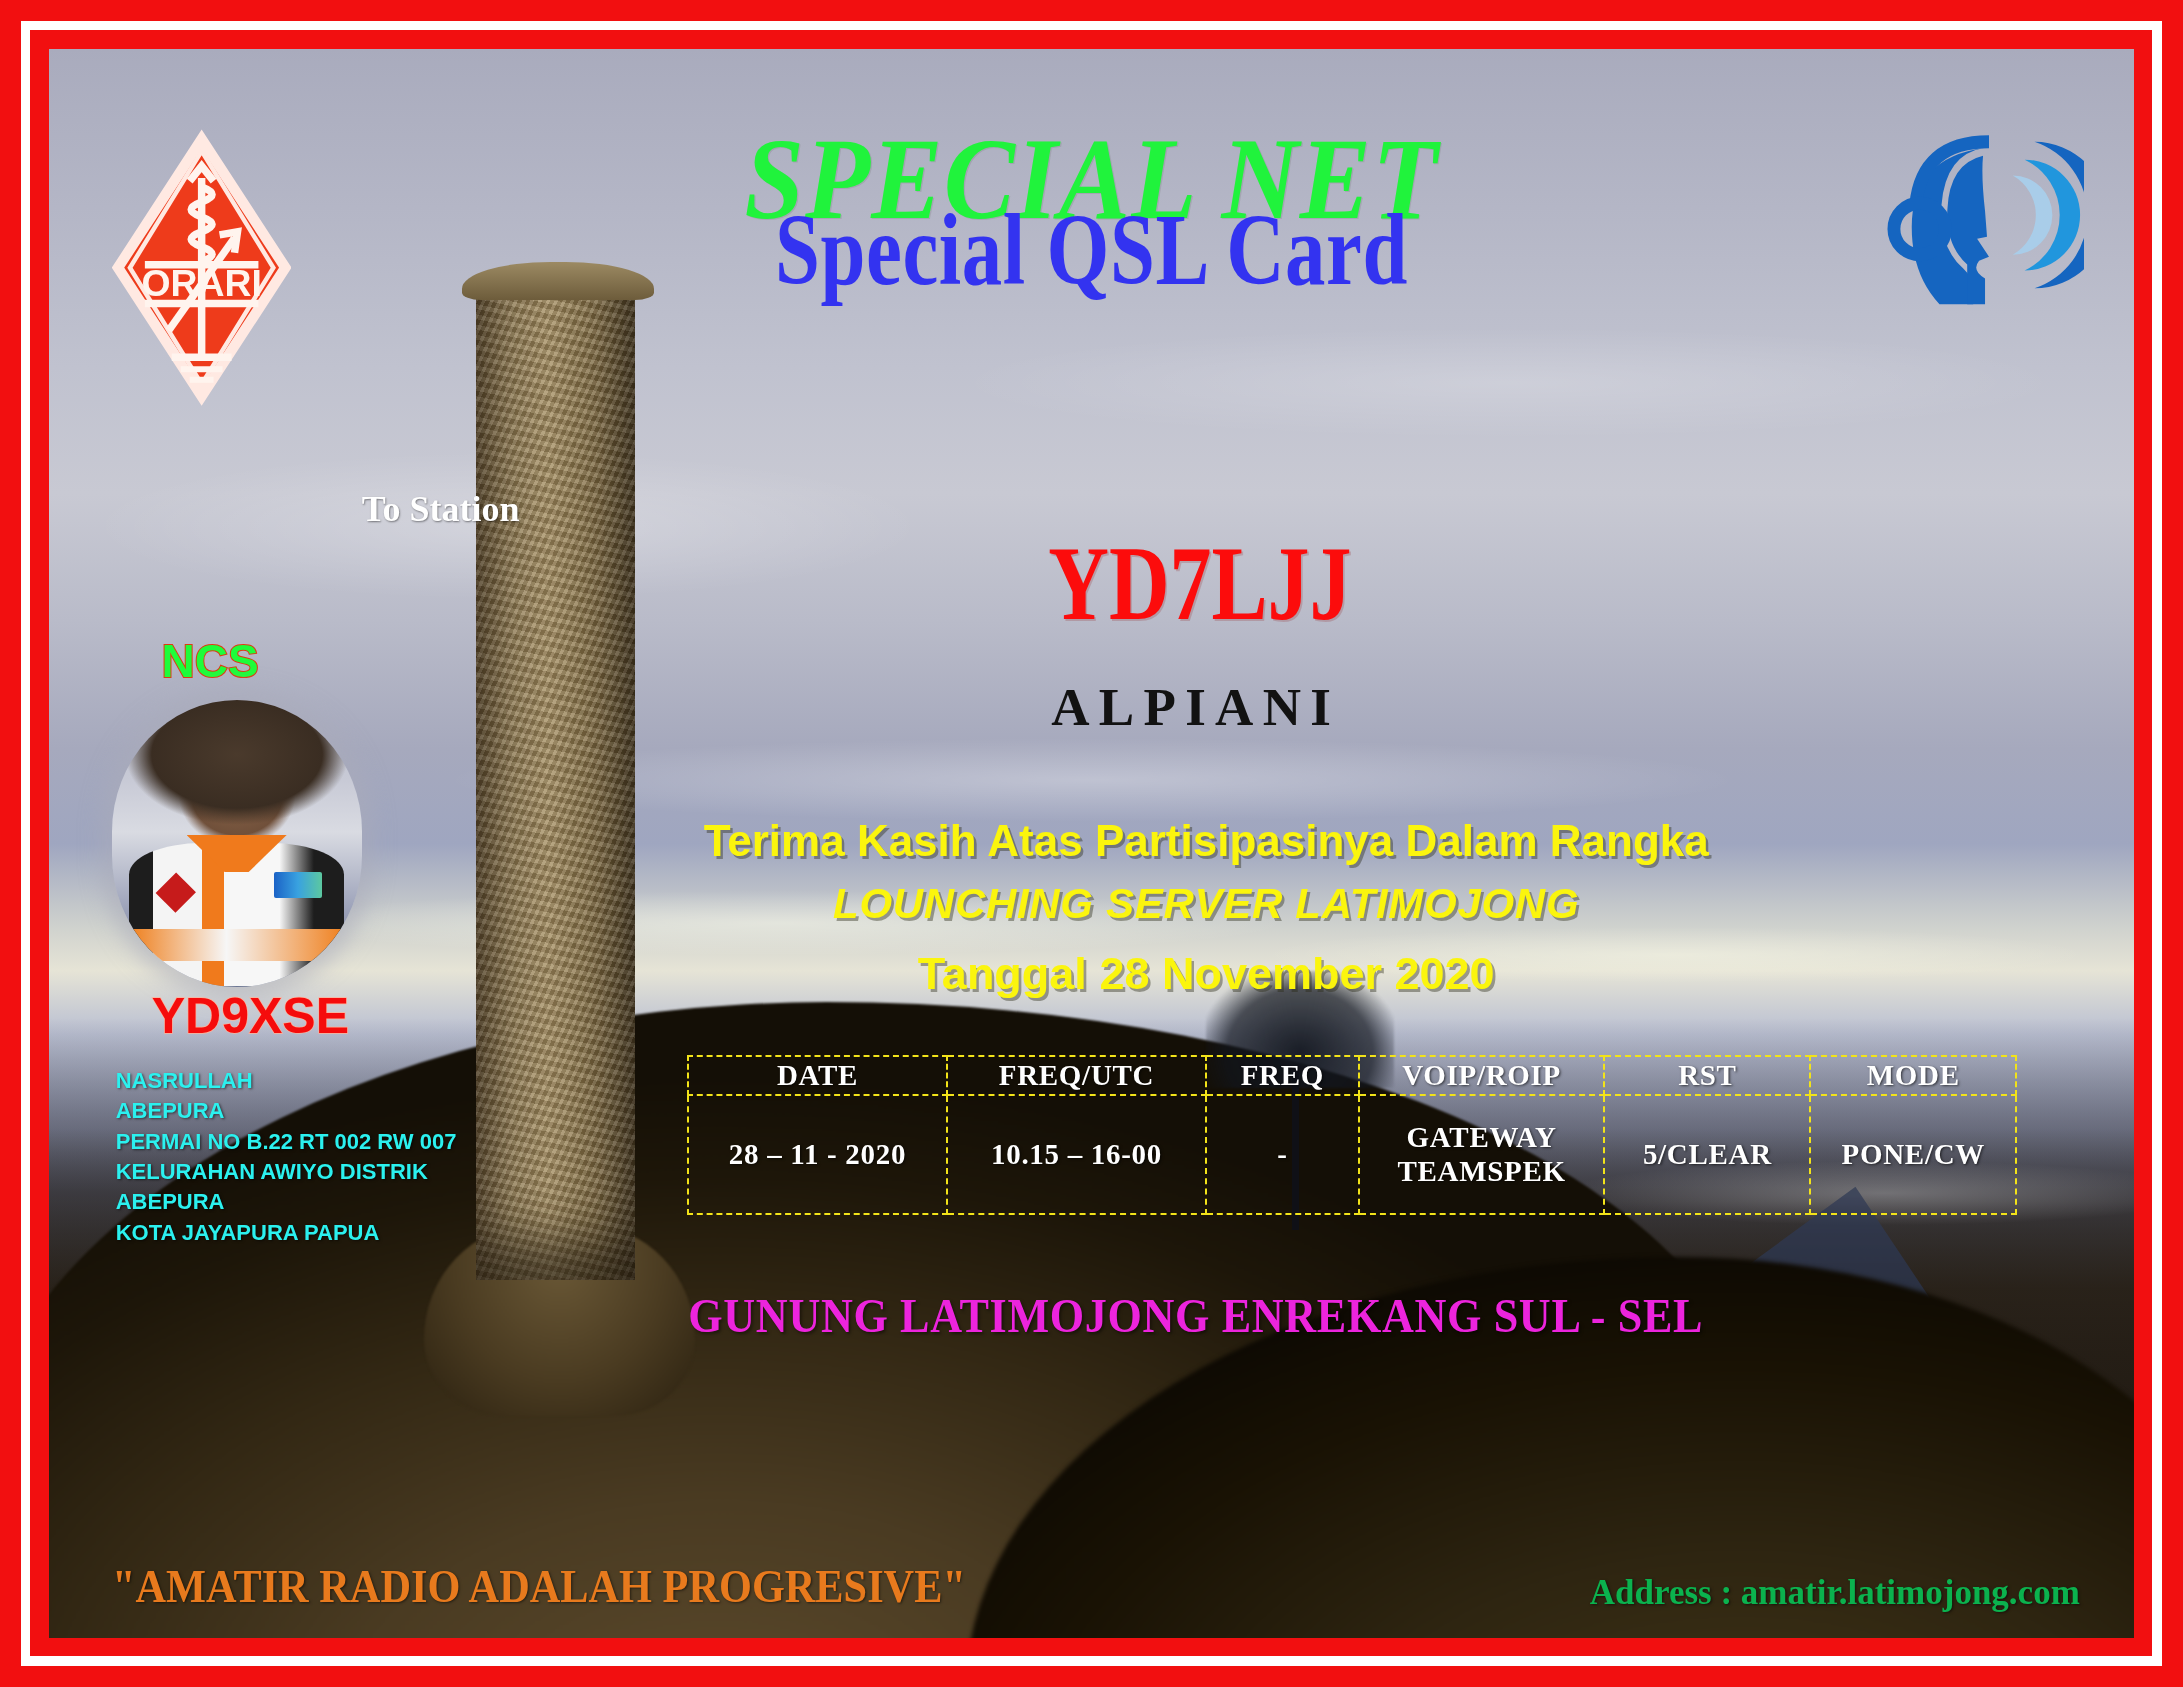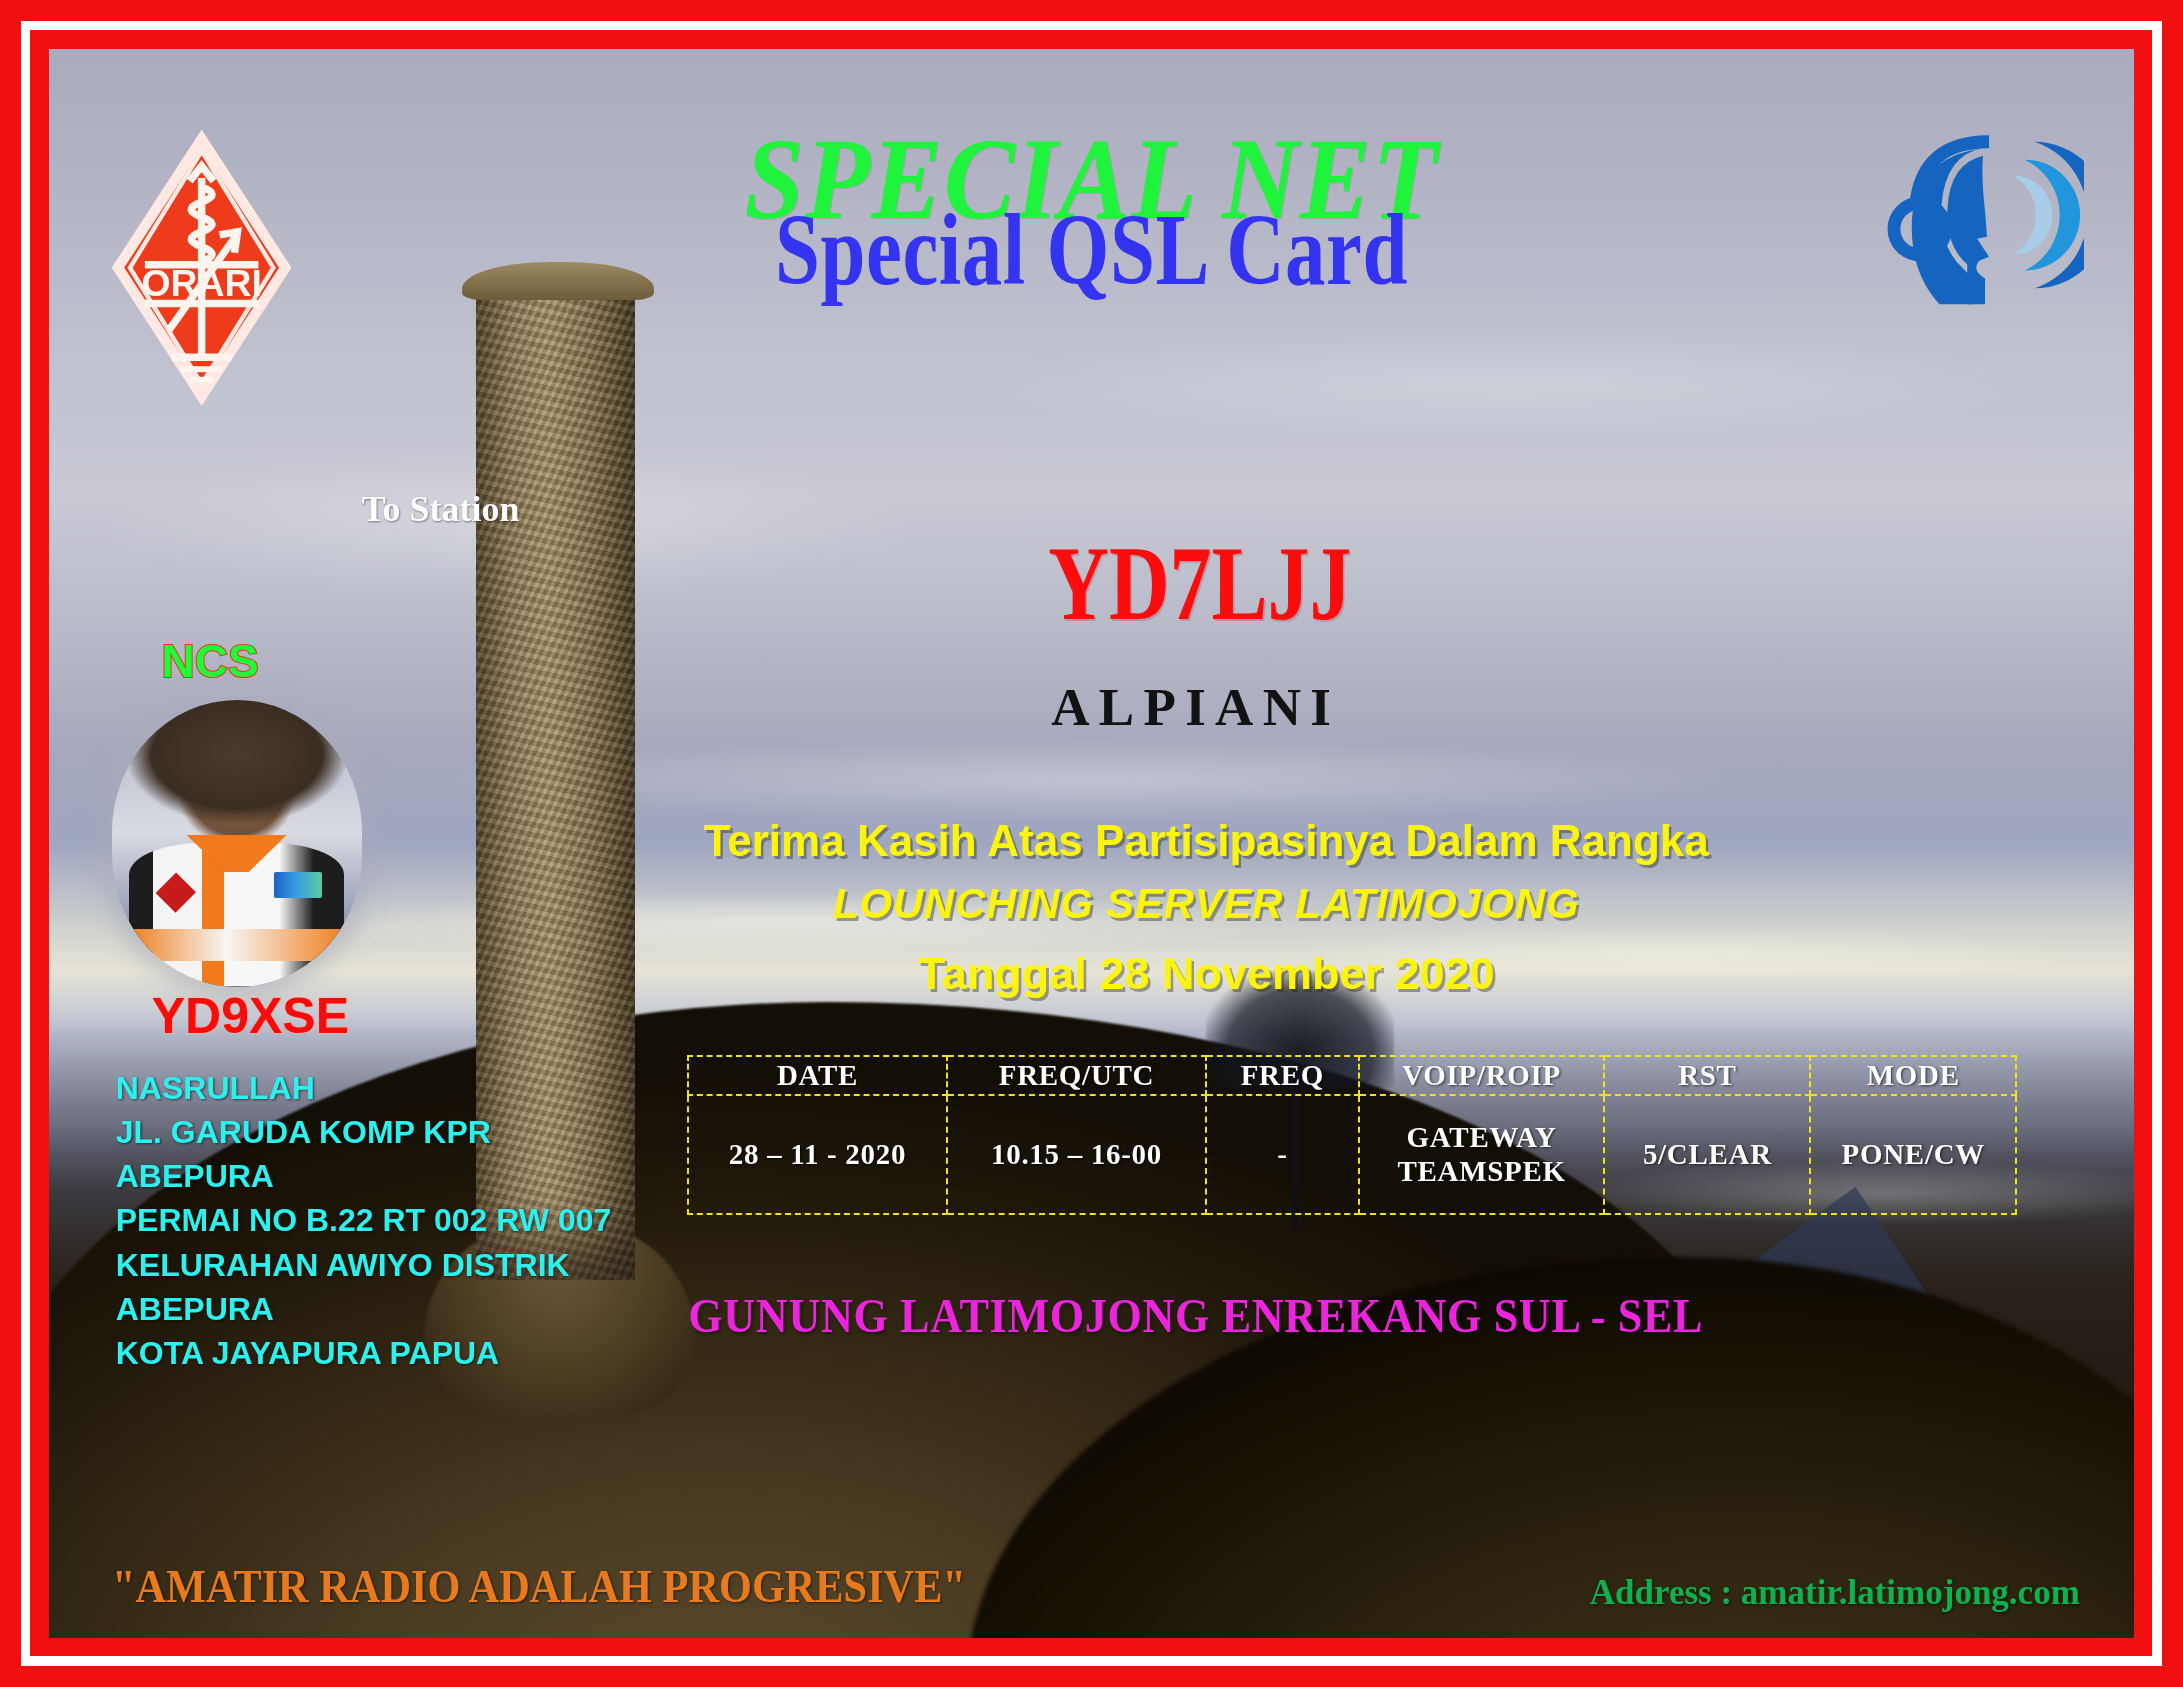--- a/index.html
+++ b/index.html
@@ -252,21 +252,21 @@
     font-size:50px; font-weight:bold; color:#f50c0c;
     -webkit-text-stroke: 1.3px #ffb199;
     paint-order: stroke fill;
     margin-left: 36px;
   }
 
   
   #address-block {
     position:absolute; left:3.2%; top:64.0%;
     font-family:"Liberation Sans", sans-serif;
-    font-size:32px; font-weight:bold; color:#2bf1ef;
+    font-size:22px; font-weight:bold; color:#2bf1ef;
     line-height:1.38;
     text-shadow: 1.3px 1.3px 2.6px rgba(0,0,0,0.55);
   }
   #address-block div { white-space:nowrap; }
 
   
   #qso-table {
     position:absolute;
     left:30.6%; top:63.3%;
     width:63.8%; height:10.1%;
@@ -395,21 +395,20 @@
         <div class="collar"></div>
         <div class="badge"></div>
         <div class="emblem"></div>
         <div class="sash"></div>
       </div>
 
       <div class="abs" id="ncs-callsign">YD9XSE</div>
 
       <div id="address-block">
         <div>NASRULLAH</div>
-        <div>JL. GARUDA KOMP KPR</div>
         <div>ABEPURA</div>
         <div>PERMAI NO B.22 RT 002 RW 007</div>
         <div>KELURAHAN AWIYO DISTRIK</div>
         <div>ABEPURA</div>
         <div>KOTA JAYAPURA PAPUA</div>
       </div>
 
       <table id="qso-table">
         <colgroup>
           <col class="c-date">

